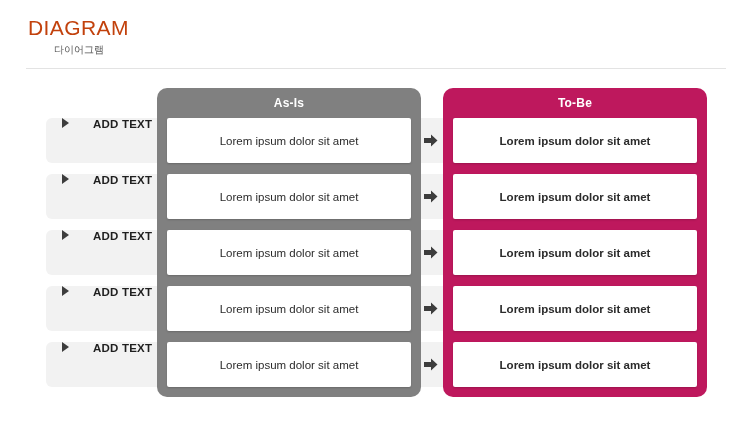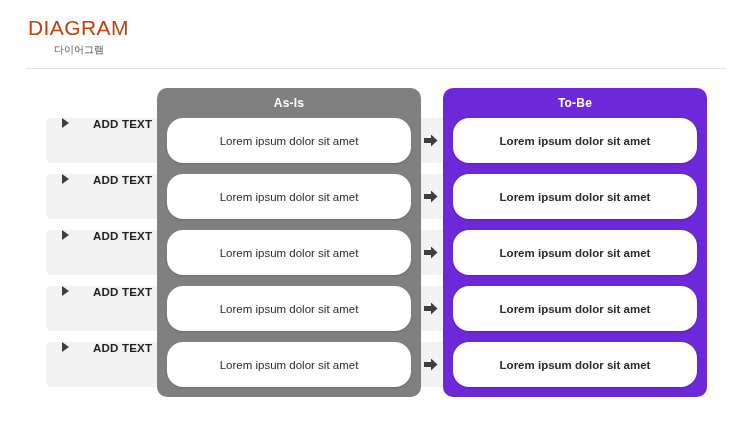--- a/index.html
+++ b/index.html
@@ -61,40 +61,40 @@
   }
 
   
   .col-container {
     position: absolute;
     top: 88px;
     width: 264px;
     border-radius: 10px;
   }
   .col-asis   { left: 157px; background: #808080; }
-  .col-tobe   { left: 443px; background: #6d28d9; width: 264px; }
+  .col-tobe   { left: 443px; background: #be185d; width: 264px; }
 
   .col-header {
     height: 30px;
     line-height: 30px;
     text-align: center;
     font-size: 12px;
     font-weight: bold;
     color: #ffffff;
     letter-spacing: 0.2px;
   }
   .col-body {
     padding: 0 10px 10px 10px;
   }
 
   
   .cell {
     height: 45px;
     background: #ffffff;
-    border-radius: 16px;
+    border-radius: 2px;
     display: flex;
     align-items: center;
     justify-content: center;
     font-size: 11.5px;
     color: #2b2b2b;
     box-shadow: 0 1px 2px rgba(0,0,0,0.18);
     margin-bottom: 11px;
   }
   .cell:last-child { margin-bottom: 0; }
   .cell-tobe { font-weight: bold; }

